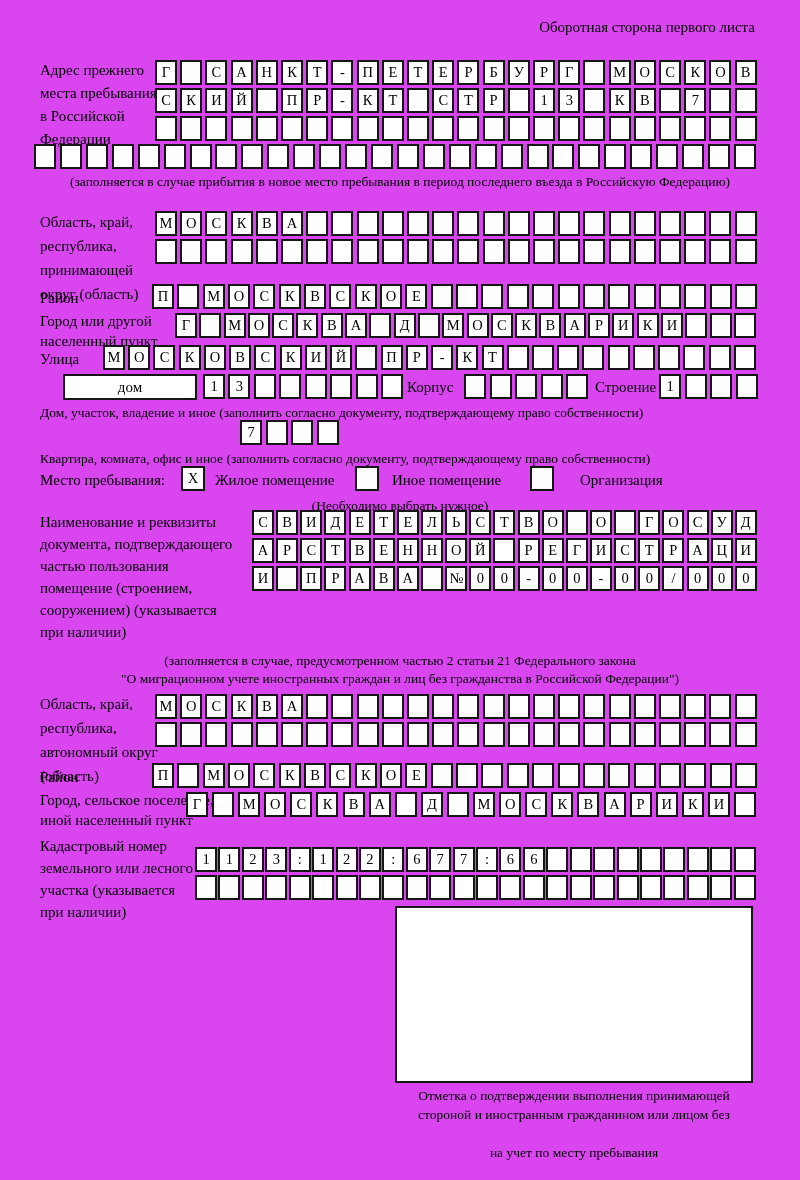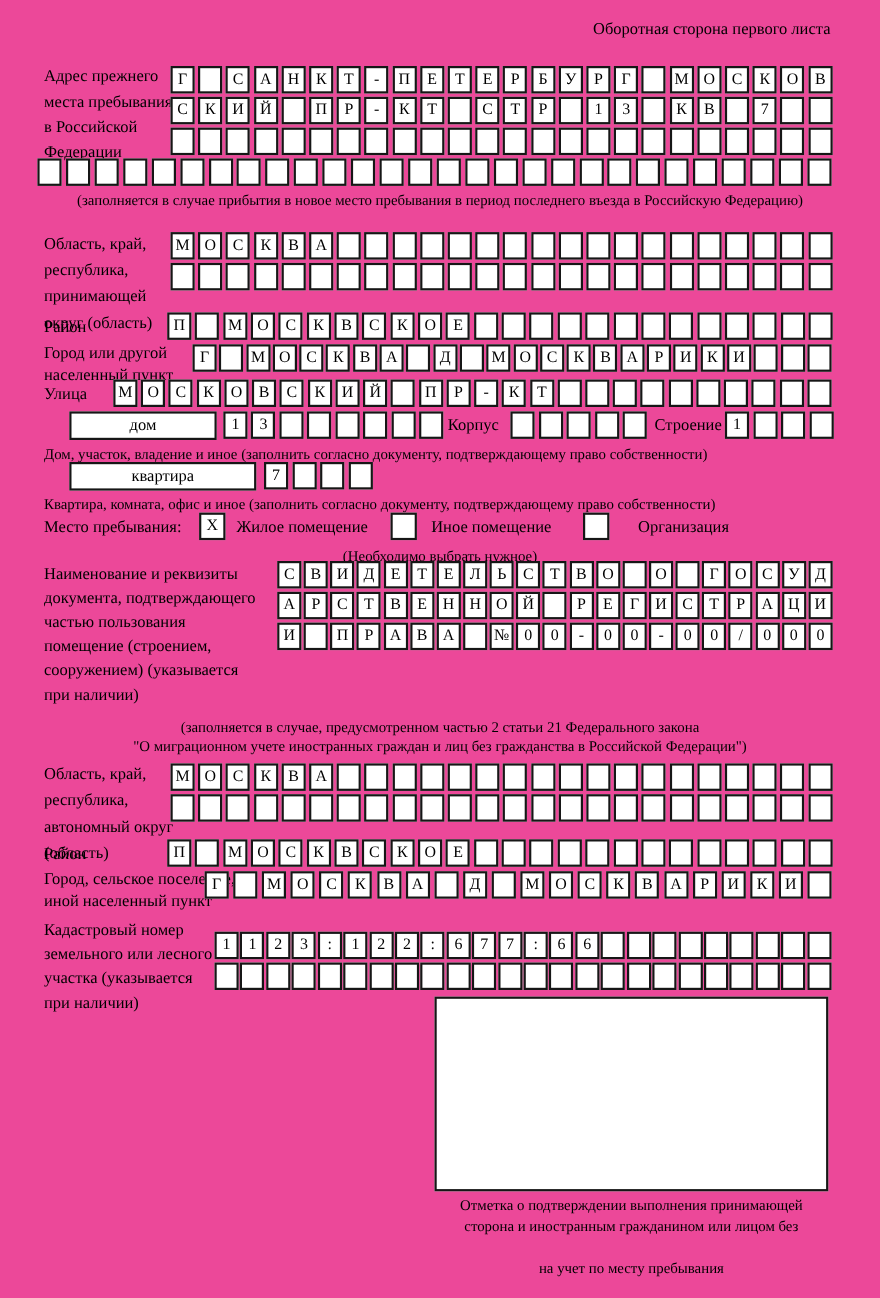--- a/index.html
+++ b/index.html
@@ -1,19 +1,19 @@
 <!DOCTYPE html>
 <html><head>
 <meta charset="utf-8">
 <style>
   * { margin:0; padding:0; box-sizing:border-box; }
   html,body { background:#ffffff; }
   .page {
     position:relative; width:800px; height:1180px; margin:0 auto;
-    background:#ec4899; color:#000;
+    background:#d946ef; color:#000;
     font-family:"Liberation Serif","DejaVu Serif",serif;
     overflow:hidden;
   }
   .lab  { position:absolute; font-size:15px; line-height:20px; white-space:nowrap; }
   .cap  { position:absolute; font-size:13.5px; line-height:17px; white-space:nowrap; }
   .center { left:0; width:800px; text-align:center; }
   .bold { font-weight:bold; }
   .brow { position:absolute; display:flex; justify-content:space-between; height:25px; }
   .cbox {
     flex:0 0 auto; width:22px; height:25px; border:2px solid #161616;
@@ -319,21 +319,20 @@
     </div>
   <div class="lab" style="left:595px; top:377px;">Строение</div>
   <div class="brow" style="left:659px; top:374px; width:99px;">
       <span class="cbox">1</span>
       <span class="cbox"></span>
       <span class="cbox"></span>
       <span class="cbox"></span>
     </div>
   <div class="cap" style="left:40px; top:404px;">Дом, участок, владение и иное (заполнить согласно документу, подтверждающему право собственности)</div>
 
-  <div class="wbox" style="left:63px; top:420px; width:170px;">квартира</div>
   <div class="brow" style="left:240px; top:420px; width:99px;">
       <span class="cbox">7</span>
       <span class="cbox"></span>
       <span class="cbox"></span>
       <span class="cbox"></span>
     </div>
   <div class="cap" style="left:40px; top:450px;">Квартира, комната, офис и иное (заполнить согласно документу, подтверждающему право собственности)</div>
 
   <div class="lab" style="left:40px; top:470px;">Место пребывания:</div>
   <span class="chk" style="left:181px; top:466px;">X</span>
@@ -587,16 +586,16 @@
       <span class="cbox"></span>
       <span class="cbox"></span>
       <span class="cbox"></span>
       <span class="cbox"></span>
       <span class="cbox"></span>
       <span class="cbox"></span>
     </div>
 
   <div class="stamp" style="left:395px; top:906px; width:358px; height:177px;"></div>
   <div class="cap" style="left:350px; top:1087px; width:448px; text-align:center;">Отметка о подтверждении выполнения принимающей</div>
-  <div class="cap" style="left:350px; top:1106px; width:448px; text-align:center;">сторона и иностранным гражданином или лицом без</div>
+  <div class="cap" style="left:350px; top:1106px; width:448px; text-align:center;">стороной и иностранным гражданином или лицом без</div>
   <div class="cap" style="left:350px; top:1144px; width:448px; text-align:center;">на учет по месту пребывания</div>
 
 </div>
 
 </body></html>

